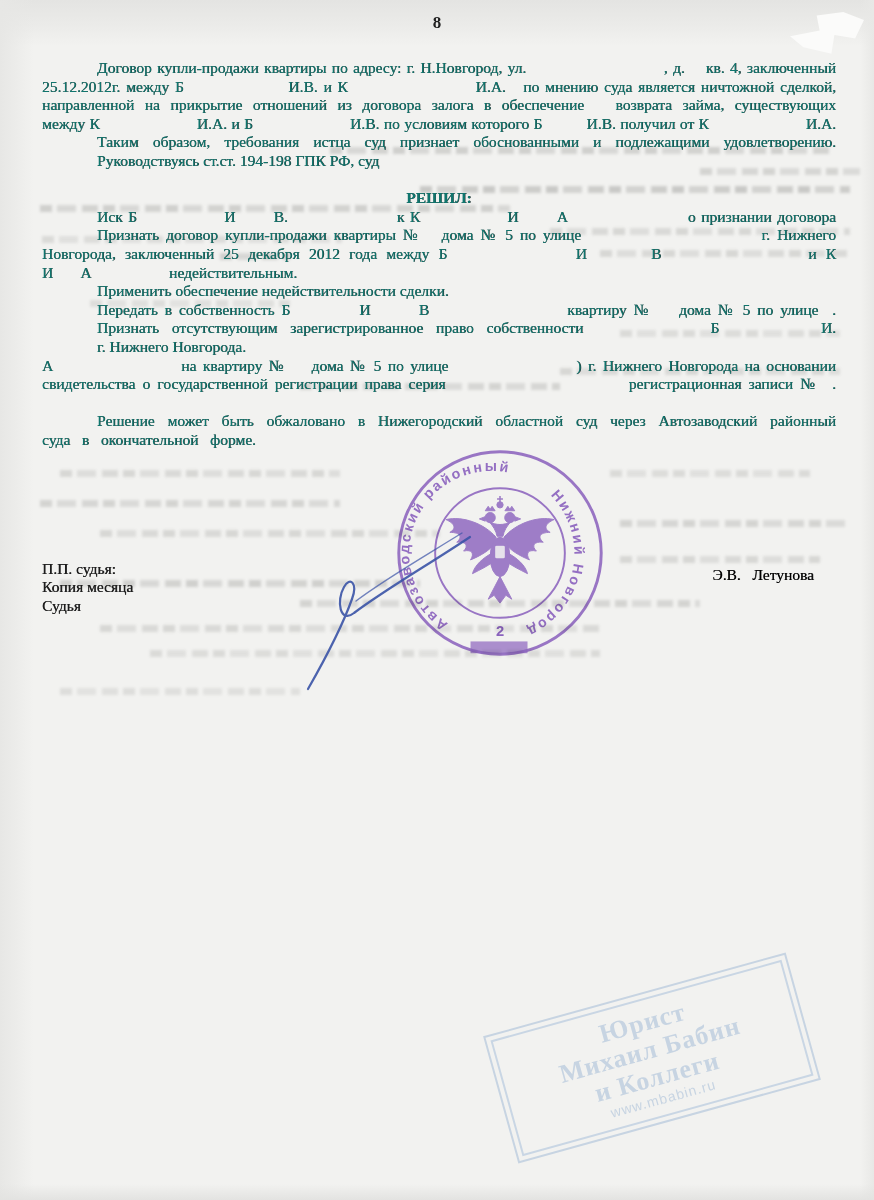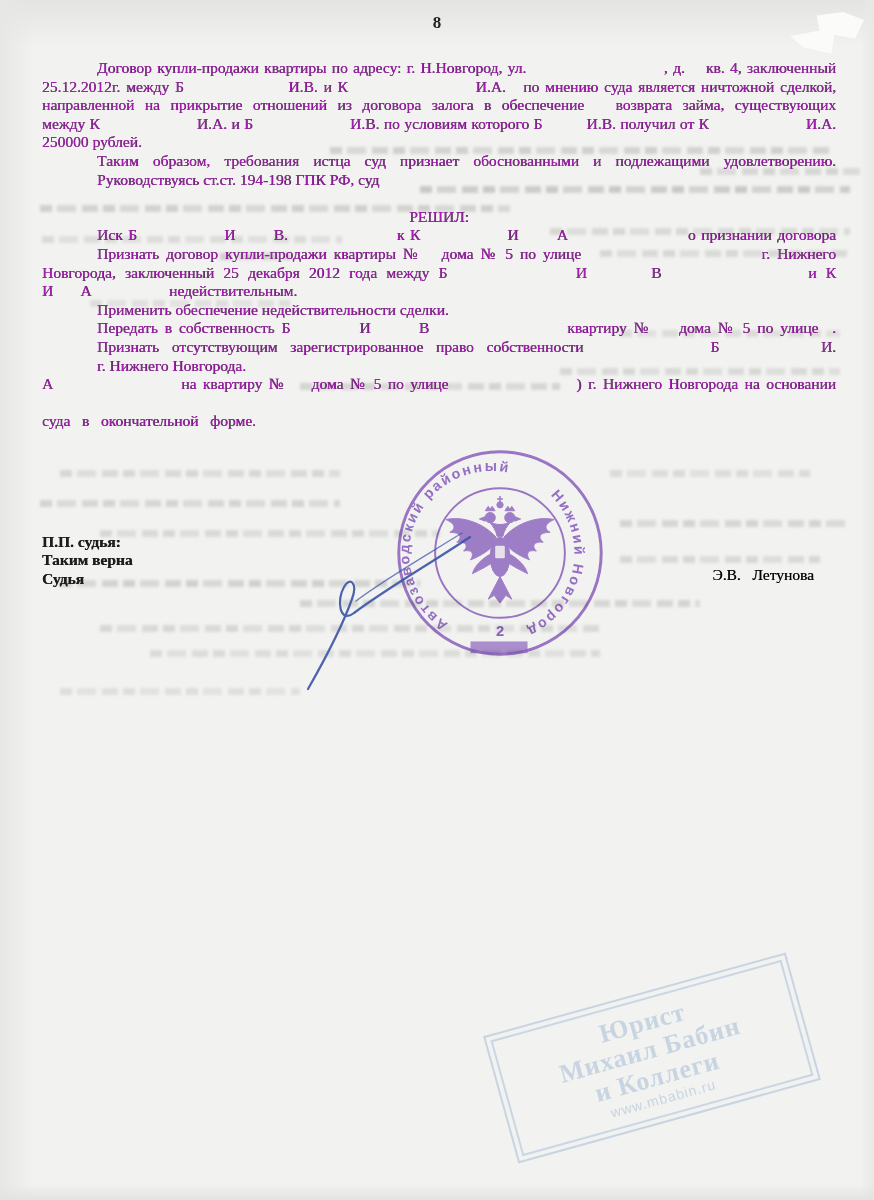--- a/index.html
+++ b/index.html
@@ -20,29 +20,29 @@
   
   .bleed{position:absolute;height:7px;z-index:1;filter:blur(1.4px);
     background:repeating-linear-gradient(90deg,
       rgba(105,105,102,.5) 0 12px, rgba(105,105,102,0) 12px 17px,
       rgba(105,105,102,.38) 17px 36px, rgba(105,105,102,0) 36px 42px,
       rgba(105,105,102,.45) 42px 58px, rgba(105,105,102,0) 58px 63px);}
   
   .pageno{position:absolute;left:0;right:0;top:13px;text-align:center;z-index:2;
     font-size:17px;font-weight:bold;color:#222;}
   #doc{position:absolute;left:42px;right:38px;top:59px;z-index:2;
-    font-size:15.5px;color:#a21caf;text-shadow:.35px 0 0 rgba(25,25,25,.9);}
+    font-size:15.5px;color:#0f766e;text-shadow:.35px 0 0 rgba(25,25,25,.9);}
   .line{line-height:18.6px;min-height:18.6px;}
   .j{text-align:justify;text-align-last:justify;}
   .l{text-align:left;}
-  .c{text-align:right;text-align-last:center;}
+  .c{text-align:right;text-align-last:center;font-weight:bold;}
   .ind{text-indent:55px;}
   .blank{height:18.6px;}
-  #closing{position:absolute;left:42px;top:533px;z-index:2;font-size:15.5px;
-    font-weight:bold;color:#1d1d1d;text-shadow:.35px 0 0 rgba(25,25,25,.9);line-height:18.4px;}
+  #closing{position:absolute;left:42px;top:560px;z-index:2;font-size:15.5px;
+    font-weight:normal;color:#1d1d1d;text-shadow:.35px 0 0 rgba(25,25,25,.9);line-height:18.4px;}
   #judge-name{position:absolute;right:60px;top:566px;z-index:2;font-size:15.5px;color:#000000;
     text-shadow:.3px 0 0 rgba(30,30,30,.85);}
   
   .stamp{position:absolute;left:387px;top:440px;width:226px;height:226px;z-index:3;
     mix-blend-mode:multiply;filter:blur(.35px);opacity:.92;}
   .sign{position:absolute;left:280px;top:515px;width:210px;height:190px;z-index:4;}
   
   .watermark{position:absolute;left:495px;top:992px;width:310px;height:128px;z-index:1;
     transform:rotate(-15.5deg);border:2px solid #c7d4e2;color:#c7d4e2;}
   .wm-inner{position:absolute;inset:4px;border:2px solid #c9d6e4;display:flex;flex-direction:column;
@@ -85,41 +85,42 @@
   <div class="bleed" style="left:150px;top:650px;width:450px;opacity:.35"></div>
   <div class="bleed" style="left:60px;top:688px;width:240px;opacity:.3"></div>
 
   <div class="pageno">8</div>
 
   <div id="doc">
       <div class="line j ind">Договор купли-продажи квартиры по адресу: г. Н.Новгород, ул.&nbsp;&nbsp;&nbsp;&nbsp;&nbsp;&nbsp;&nbsp;&nbsp;&nbsp;&nbsp;&nbsp;&nbsp;&nbsp;&nbsp;&nbsp;&nbsp;&nbsp;&nbsp;&nbsp;&nbsp;&nbsp;&nbsp;&nbsp;&nbsp;&nbsp;&nbsp;, д. &nbsp;&nbsp;&nbsp;кв. 4, заключенный</div>
       <div class="line j">25.12.2012г. между Б&nbsp;&nbsp;&nbsp;&nbsp;&nbsp;&nbsp;&nbsp;&nbsp;&nbsp;&nbsp;&nbsp;&nbsp;&nbsp;&nbsp;&nbsp;&nbsp;&nbsp;&nbsp;И.В. и К&nbsp;&nbsp;&nbsp;&nbsp;&nbsp;&nbsp;&nbsp;&nbsp;&nbsp;&nbsp;&nbsp;&nbsp;&nbsp;&nbsp;&nbsp;&nbsp;&nbsp;&nbsp;&nbsp;&nbsp;&nbsp;&nbsp;И.А. &nbsp;&nbsp;по мнению суда является ничтожной сделкой,</div>
       <div class="line j">направленной на прикрытие отношений из договора залога в обеспечение &nbsp;&nbsp;возврата займа, существующих</div>
       <div class="line j">между К&nbsp;&nbsp;&nbsp;&nbsp;&nbsp;&nbsp;&nbsp;&nbsp;&nbsp;&nbsp;&nbsp;&nbsp;&nbsp;&nbsp;&nbsp;&nbsp;&nbsp;&nbsp;&nbsp;&nbsp;&nbsp;&nbsp;И.А. и Б&nbsp;&nbsp;&nbsp;&nbsp;&nbsp;&nbsp;&nbsp;&nbsp;&nbsp;&nbsp;&nbsp;&nbsp;&nbsp;&nbsp;&nbsp;&nbsp;&nbsp;&nbsp;&nbsp;&nbsp;&nbsp;&nbsp;И.В. по условиям которого Б&nbsp;&nbsp;&nbsp;&nbsp;&nbsp;&nbsp;&nbsp;&nbsp;&nbsp;&nbsp;И.В. получил от К&nbsp;&nbsp;&nbsp;&nbsp;&nbsp;&nbsp;&nbsp;&nbsp;&nbsp;&nbsp;&nbsp;&nbsp;&nbsp;&nbsp;&nbsp;&nbsp;&nbsp;&nbsp;&nbsp;&nbsp;&nbsp;&nbsp;И.А.</div>
-      <div class="line l">250000 рублей.</div>
       <div class="line j ind">Таким образом, требования истца суд признает обоснованными и подлежащими удовлетворению.</div>
       <div class="line l ind">Руководствуясь ст.ст. 194-198 ГПК РФ, суд</div>
       <div class="line blank"></div>
       <div class="line c">РЕШИЛ:</div>
       <div class="line j ind">Иск Б&nbsp;&nbsp;&nbsp;&nbsp;&nbsp;&nbsp;&nbsp;&nbsp;&nbsp;&nbsp;&nbsp;&nbsp;&nbsp;&nbsp;&nbsp;&nbsp;И&nbsp;&nbsp;&nbsp;&nbsp;&nbsp;&nbsp;&nbsp;В.&nbsp;&nbsp;&nbsp;&nbsp;&nbsp;&nbsp;&nbsp;&nbsp;&nbsp;&nbsp;&nbsp;&nbsp;&nbsp;&nbsp;&nbsp;&nbsp;&nbsp;&nbsp;&nbsp;&nbsp;к К&nbsp;&nbsp;&nbsp;&nbsp;&nbsp;&nbsp;&nbsp;&nbsp;&nbsp;&nbsp;&nbsp;&nbsp;&nbsp;&nbsp;&nbsp;&nbsp;И&nbsp;&nbsp;&nbsp;&nbsp;&nbsp;&nbsp;&nbsp;А&nbsp;&nbsp;&nbsp;&nbsp;&nbsp;&nbsp;&nbsp;&nbsp;&nbsp;&nbsp;&nbsp;&nbsp;&nbsp;&nbsp;&nbsp;&nbsp;&nbsp;&nbsp;&nbsp;&nbsp;&nbsp;&nbsp;о признании договора</div>
       <div class="line j ind">Признать договор купли-продажи квартиры №&nbsp;&nbsp;&nbsp;дома № 5 по улице&nbsp;&nbsp;&nbsp;&nbsp;&nbsp;&nbsp;&nbsp;&nbsp;&nbsp;&nbsp;&nbsp;&nbsp;&nbsp;&nbsp;&nbsp;&nbsp;&nbsp;&nbsp;&nbsp;&nbsp;&nbsp;&nbsp;&nbsp;&nbsp;&nbsp;&nbsp;г. Нижнего</div>
       <div class="line j">Новгорода, заключенный 25 декабря 2012 года между Б&nbsp;&nbsp;&nbsp;&nbsp;&nbsp;&nbsp;&nbsp;&nbsp;&nbsp;&nbsp;&nbsp;&nbsp;&nbsp;&nbsp;И&nbsp;&nbsp;&nbsp;&nbsp;&nbsp;&nbsp;&nbsp;В&nbsp;&nbsp;&nbsp;&nbsp;&nbsp;&nbsp;&nbsp;&nbsp;&nbsp;&nbsp;&nbsp;&nbsp;&nbsp;&nbsp;&nbsp;&nbsp;и К</div>
       <div class="line l">И&nbsp;&nbsp;&nbsp;&nbsp;&nbsp;&nbsp;&nbsp;А&nbsp;&nbsp;&nbsp;&nbsp;&nbsp;&nbsp;&nbsp;&nbsp;&nbsp;&nbsp;&nbsp;&nbsp;&nbsp;&nbsp;&nbsp;&nbsp;&nbsp;&nbsp;&nbsp;&nbsp;недействительным.</div>
       <div class="line l ind">Применить обеспечение недействительности сделки.</div>
       <div class="line j ind">Передать в собственность Б&nbsp;&nbsp;&nbsp;&nbsp;&nbsp;&nbsp;&nbsp;&nbsp;&nbsp;&nbsp;И&nbsp;&nbsp;&nbsp;&nbsp;&nbsp;&nbsp;&nbsp;В&nbsp;&nbsp;&nbsp;&nbsp;&nbsp;&nbsp;&nbsp;&nbsp;&nbsp;&nbsp;&nbsp;&nbsp;&nbsp;&nbsp;&nbsp;&nbsp;&nbsp;&nbsp;&nbsp;&nbsp;квартиру №&nbsp;&nbsp;&nbsp;&nbsp;дома № 5 по улице&nbsp;&nbsp;.</div>
       <div class="line j ind">Признать отсутствующим зарегистрированное право собственности&nbsp;&nbsp;&nbsp;&nbsp;&nbsp;&nbsp;&nbsp;&nbsp;&nbsp;&nbsp;Б&nbsp;&nbsp;&nbsp;&nbsp;&nbsp;&nbsp;&nbsp;&nbsp;И.</div>
       <div class="line l ind">г. Нижнего Новгорода.</div>
       <div class="line j">А&nbsp;&nbsp;&nbsp;&nbsp;&nbsp;&nbsp;&nbsp;&nbsp;&nbsp;&nbsp;&nbsp;&nbsp;&nbsp;&nbsp;&nbsp;&nbsp;&nbsp;&nbsp;&nbsp;&nbsp;на квартиру №&nbsp;&nbsp;&nbsp;&nbsp;дома № 5 по улице&nbsp;&nbsp;&nbsp;&nbsp;&nbsp;&nbsp;&nbsp;&nbsp;&nbsp;&nbsp;&nbsp;&nbsp;&nbsp;&nbsp;&nbsp;&nbsp;&nbsp;&nbsp;&nbsp;&nbsp;) г. Нижнего Новгорода на основании</div>
+      <div class="line j">свидетельства о государственной регистрации права серия&nbsp;&nbsp;&nbsp;&nbsp;&nbsp;&nbsp;&nbsp;&nbsp;&nbsp;&nbsp;&nbsp;&nbsp;&nbsp;&nbsp;&nbsp;&nbsp;&nbsp;&nbsp;&nbsp;&nbsp;&nbsp;&nbsp;&nbsp;&nbsp;&nbsp;&nbsp;регистрационная записи №&nbsp;&nbsp;.</div>
       <div class="line blank"></div>
+      <div class="line j ind">Решение может быть обжаловано в Нижегородский областной суд через Автозаводский районный</div>
       <div class="line l">суда &nbsp;&nbsp;в &nbsp;&nbsp;окончательной &nbsp;&nbsp;форме.</div>
     </div>
 
   <div id="closing">
     <div class="cl">П.П. судья:</div>
-    <div class="cl">Таким верна</div>
+    <div class="cl">Копия месяца</div>
     <div class="cl">Судья</div>
   </div>
   <div id="judge-name">Э.В. &nbsp;&nbsp;Летунова</div>
 
   <svg class="stamp" viewBox="-115 -115 230 230">
     <defs>
       <path id="ringpath" d="M 0,84 A 84,84 0 1 1 0.01,83.999" fill="none"></path>
     </defs>
     <g fill="none" stroke="#8a5cc6" opacity="0.88">
       <circle r="103" stroke-width="3"></circle>

